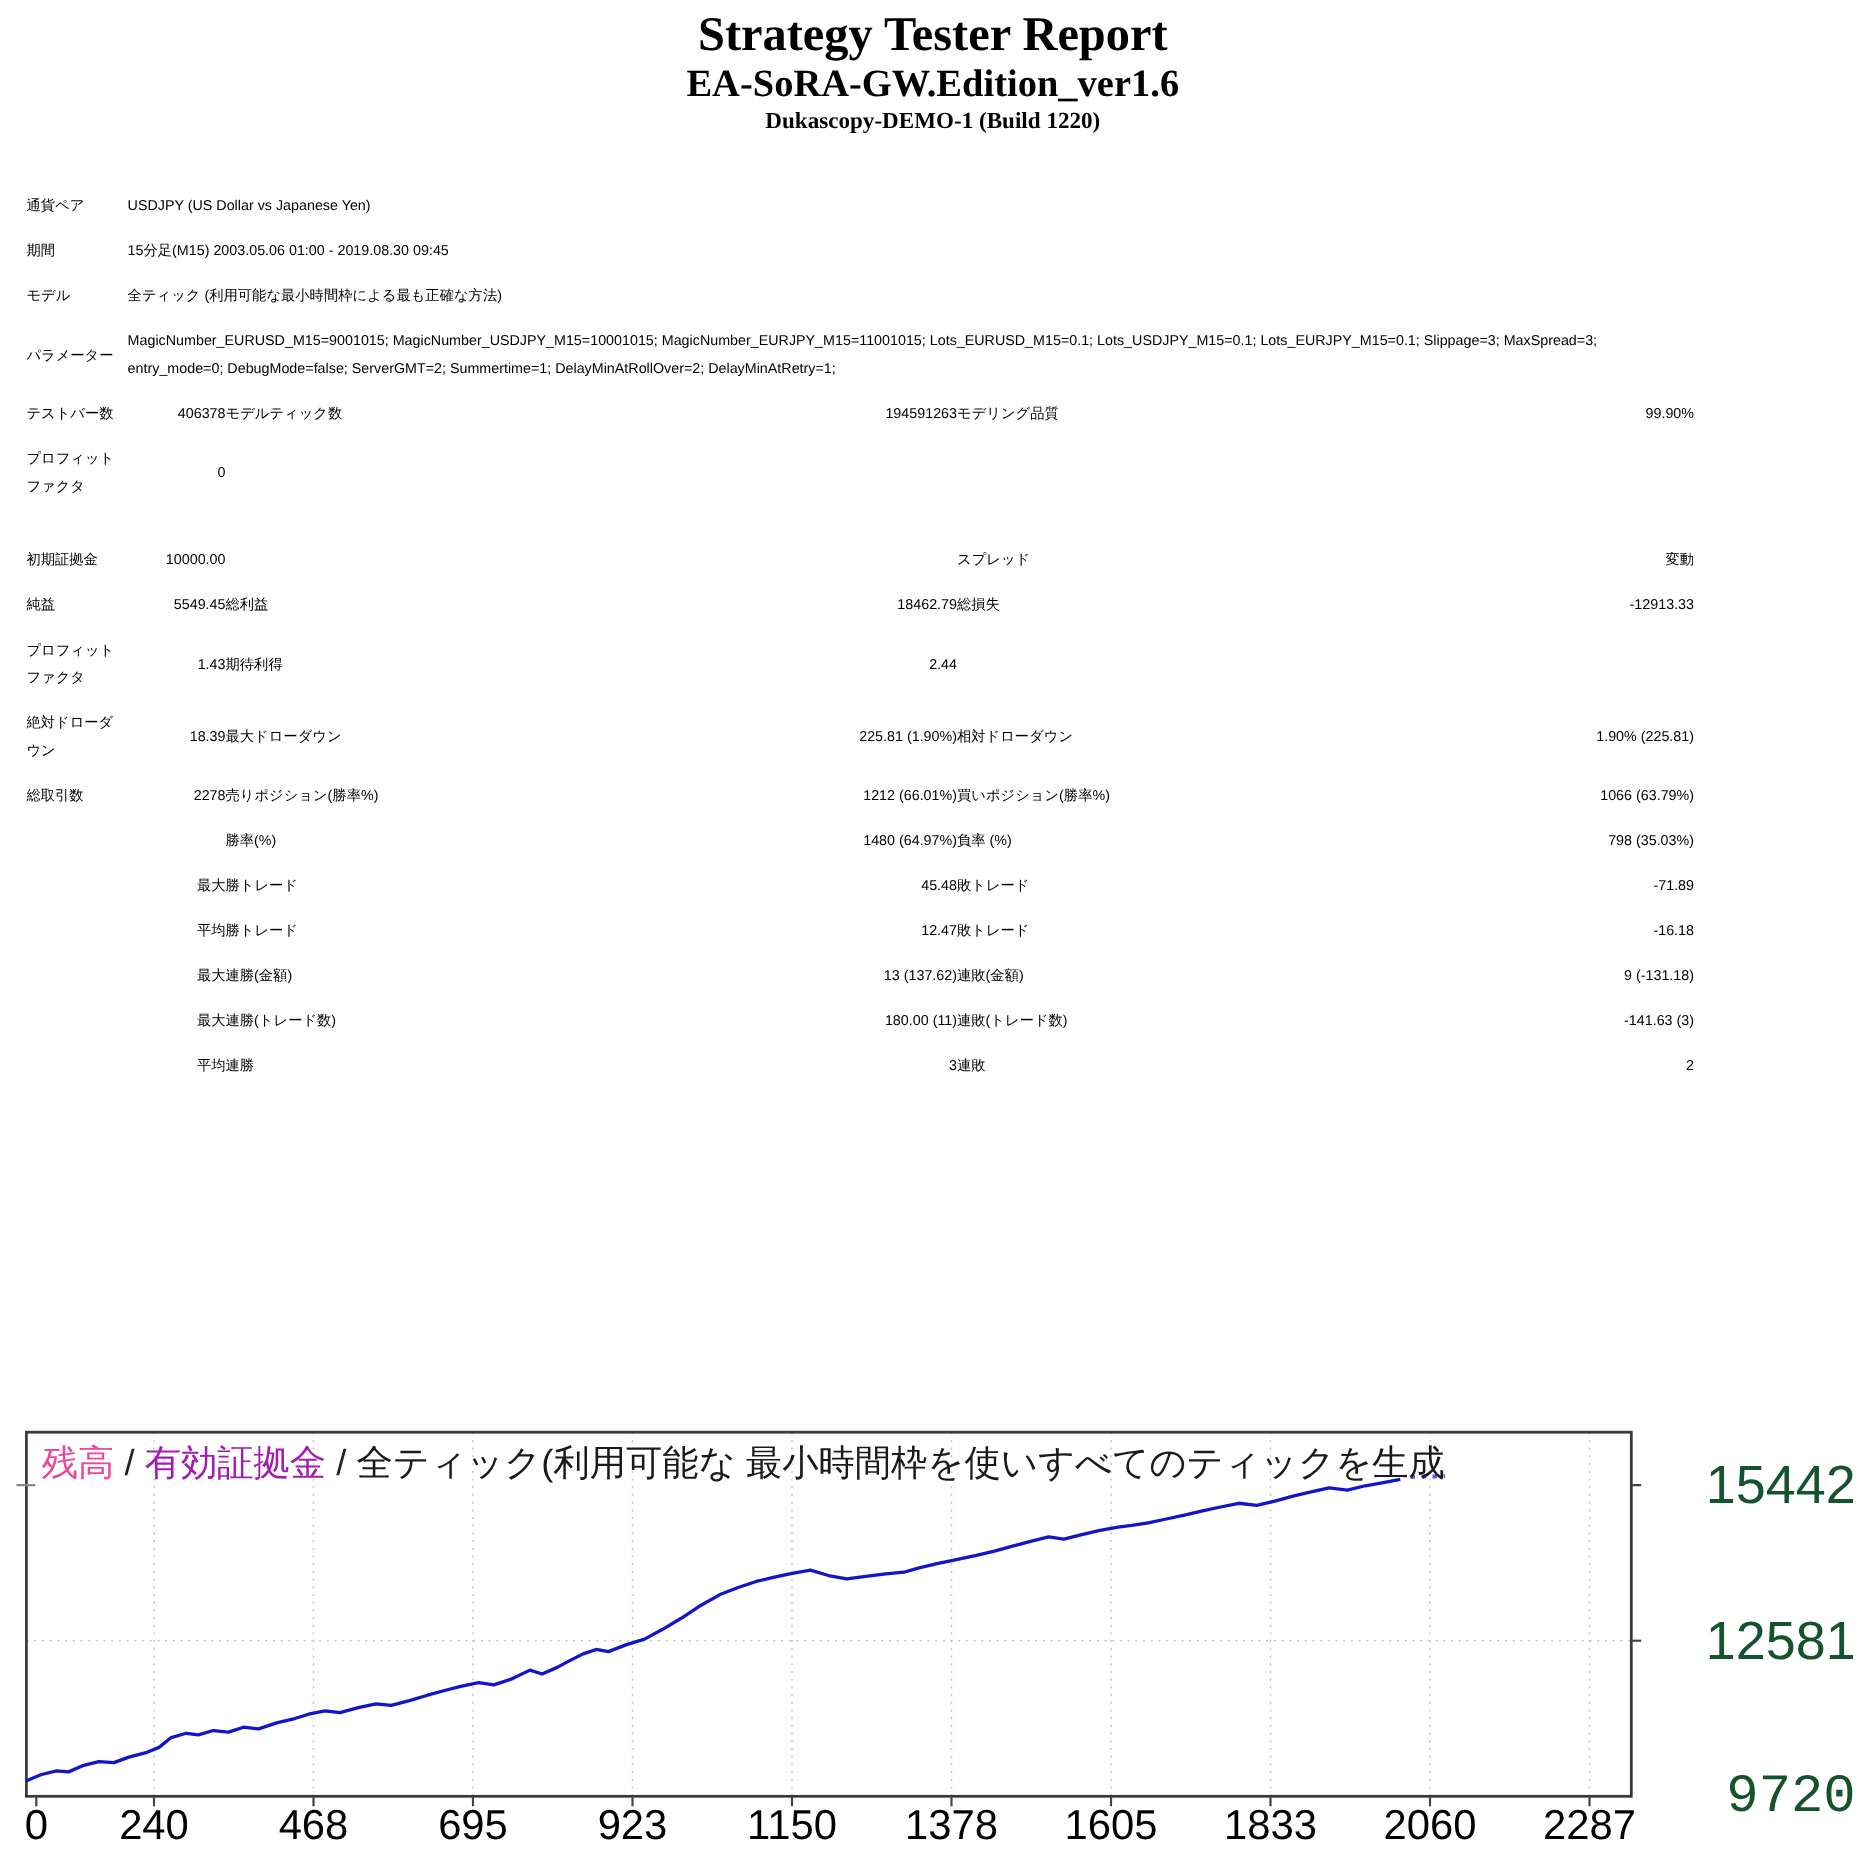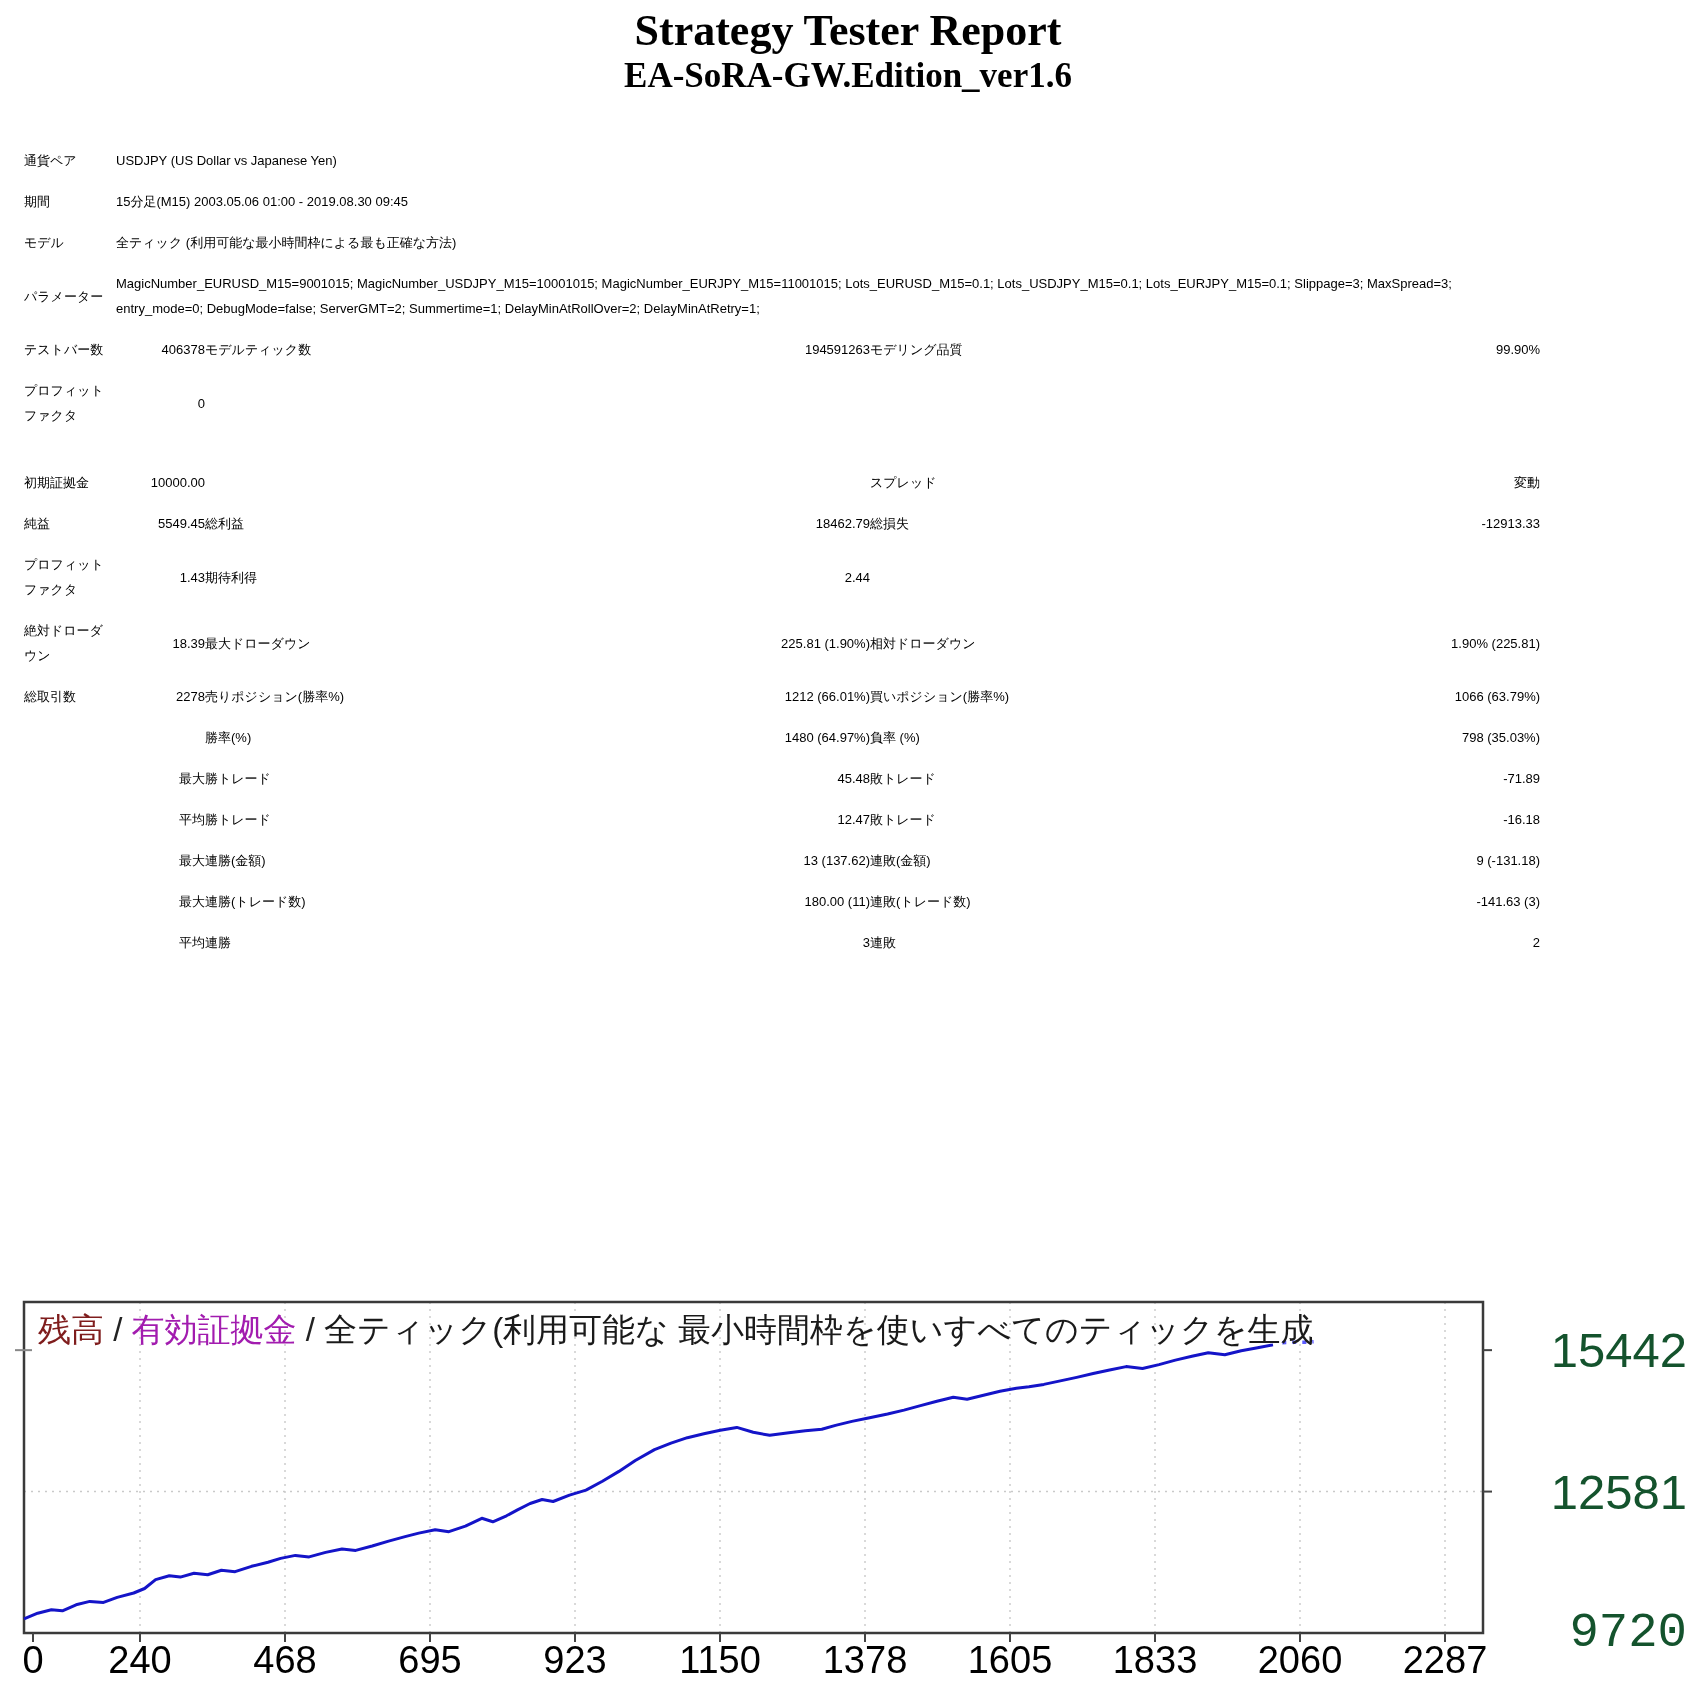--- a/index.html
+++ b/index.html
@@ -28,40 +28,41 @@
   td.val3 { text-align:right; }
   td.span5 { padding-left:13px; }
   tr.spacer td { padding:0; height:26px; }
   
   .chart-wrap { position:absolute; left:0; top:1300px; width:1696px; height:394px; }
   .chart-wrap svg { position:absolute; left:0; top:0; }
   .legend {
     position:absolute; left:38px; top:10px; width:1442px; height:44px;
     overflow:hidden; white-space:nowrap; font-size:33px; line-height:40px; color:#1a1a1a;
   }
-  .legend .bal { color:#7f1d1d; }
+  .legend .bal { color:#ec4899; }
   .legend .eq  { color:#a21caf; }
   .legend .sep { color:#222; }
   .ylab {
     position:absolute; left:1497px; width:190px; height:44px;
     font-size:49px; line-height:44px; text-align:right; color:#14532d;
   }
   .xlab {
     position:absolute; top:336px; font-size:38px; line-height:48px;
     transform:translateX(-50%); color:#000;
   }
 </style>
 </head>
 <body>
 
 <div class="page">
 
   <div class="hdr">
     <div class="t1">Strategy Tester Report</div>
     <div class="t2">EA-SoRA-GW.Edition_ver1.6</div>
+    <div class="t3">Dukascopy-DEMO-1 (Build 1220)</div>
   </div>
 
   <table class="rt">
     <colgroup>
       <col style="width:92px">
         <col style="width:89px">
         <col style="width:455px">
       <col style="width:210px">
         <col style="width:440px">
         <col style="width:230px">

